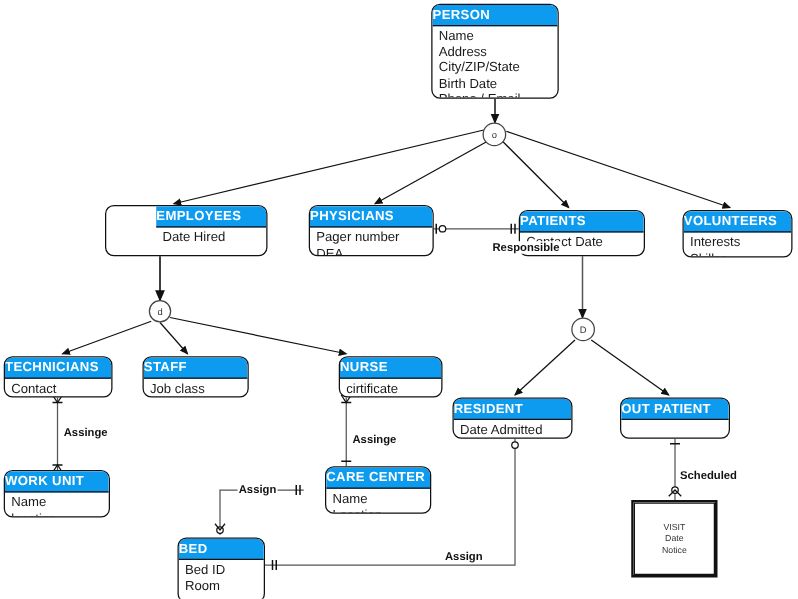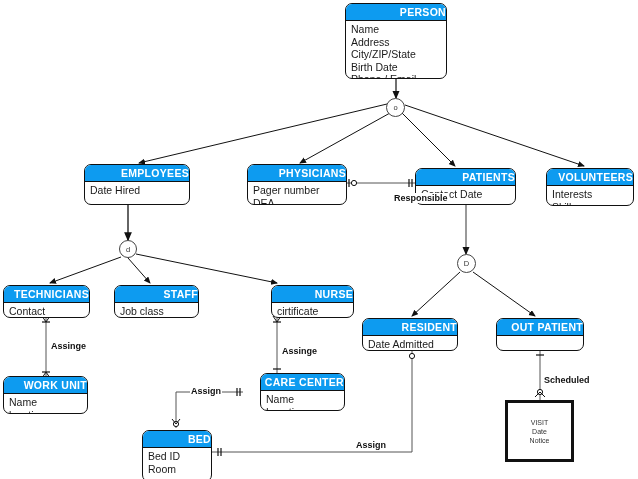--- a/index.html
+++ b/index.html
@@ -33,21 +33,21 @@
     border-radius: 7px;
     background: #ffffff;
     overflow: hidden;
     z-index: 5;
   }
   .entity .hdr {
     background: #0d9bf0;
     color: #ffffff;
     font-weight: bold;
     font-size: 10.5px;
-    text-align: right;
+    text-align: left;
     letter-spacing: 0.3px;
     padding: 2px 0 2px 0;
     line-height: 12px;
     border-bottom: 1.2px solid #111111;
   }
   .entity .attrs {
     padding: 2px 0 2px 5px;
     font-size: 10.5px;
     color: #1a1a1a;
     line-height: 12.5px;
@@ -170,21 +170,21 @@
     <div class="hdr">PERSON</div>
     <div class="attrs">
       <div>Name</div>
       <div>Address</div>
       <div>City/ZIP/State</div>
       <div>Birth Date</div>
       <div>Phone / Email</div>
     </div>
   </div>
 
-  <div class="entity" style="left:84px;top:164px;width:106px;height:41px;">
+  <div class="entity" style="left:84px;top:164px;width:130px;height:41px;padding-left:40px;">
     <div class="hdr">EMPLOYEES</div>
     <div class="attrs">
       <div>Date Hired</div>
     </div>
   </div>
 
   <div class="entity" style="left:247px;top:164px;width:100px;height:41px;">
     <div class="hdr">PHYSICIANS</div>
     <div class="attrs">
       <div>Pager number</div>

